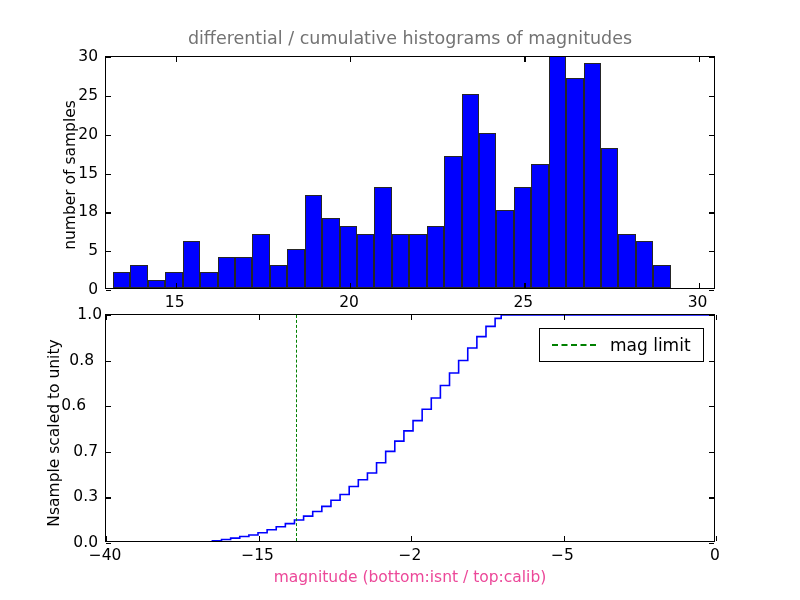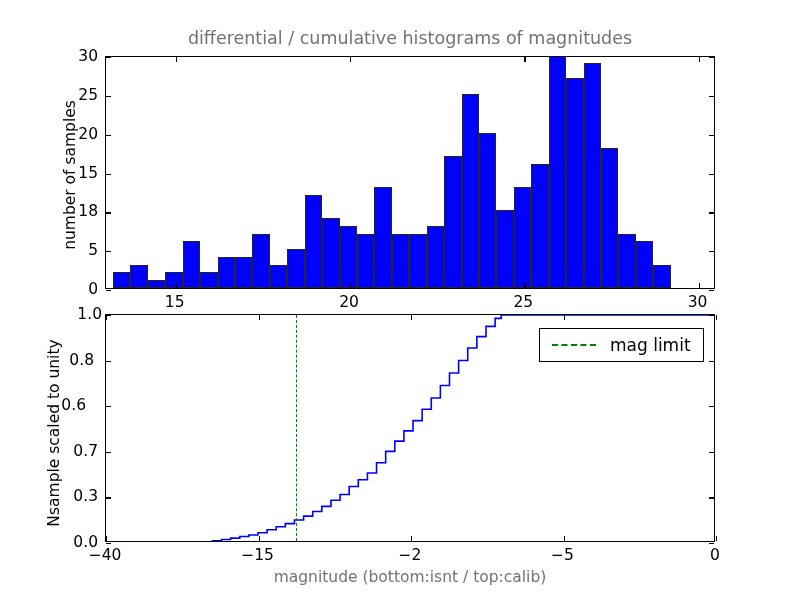--- a/index.html
+++ b/index.html
@@ -91,21 +91,21 @@
     position: absolute;
     font-size: 15.5px;
     color: #000000;
     transform-origin: 50% 50%;
     white-space: nowrap;
     text-align: center;
   }
   .xlabel {
     position: absolute;
     font-size: 15.5px;
-    color: #737373;
+    color: #ec4899;
     text-align: center;
     white-space: nowrap;
   }
 
   
   .bar {
     position: absolute;
     bottom: 0;
     background: #0000ff;
     border: 1px solid #262626;

